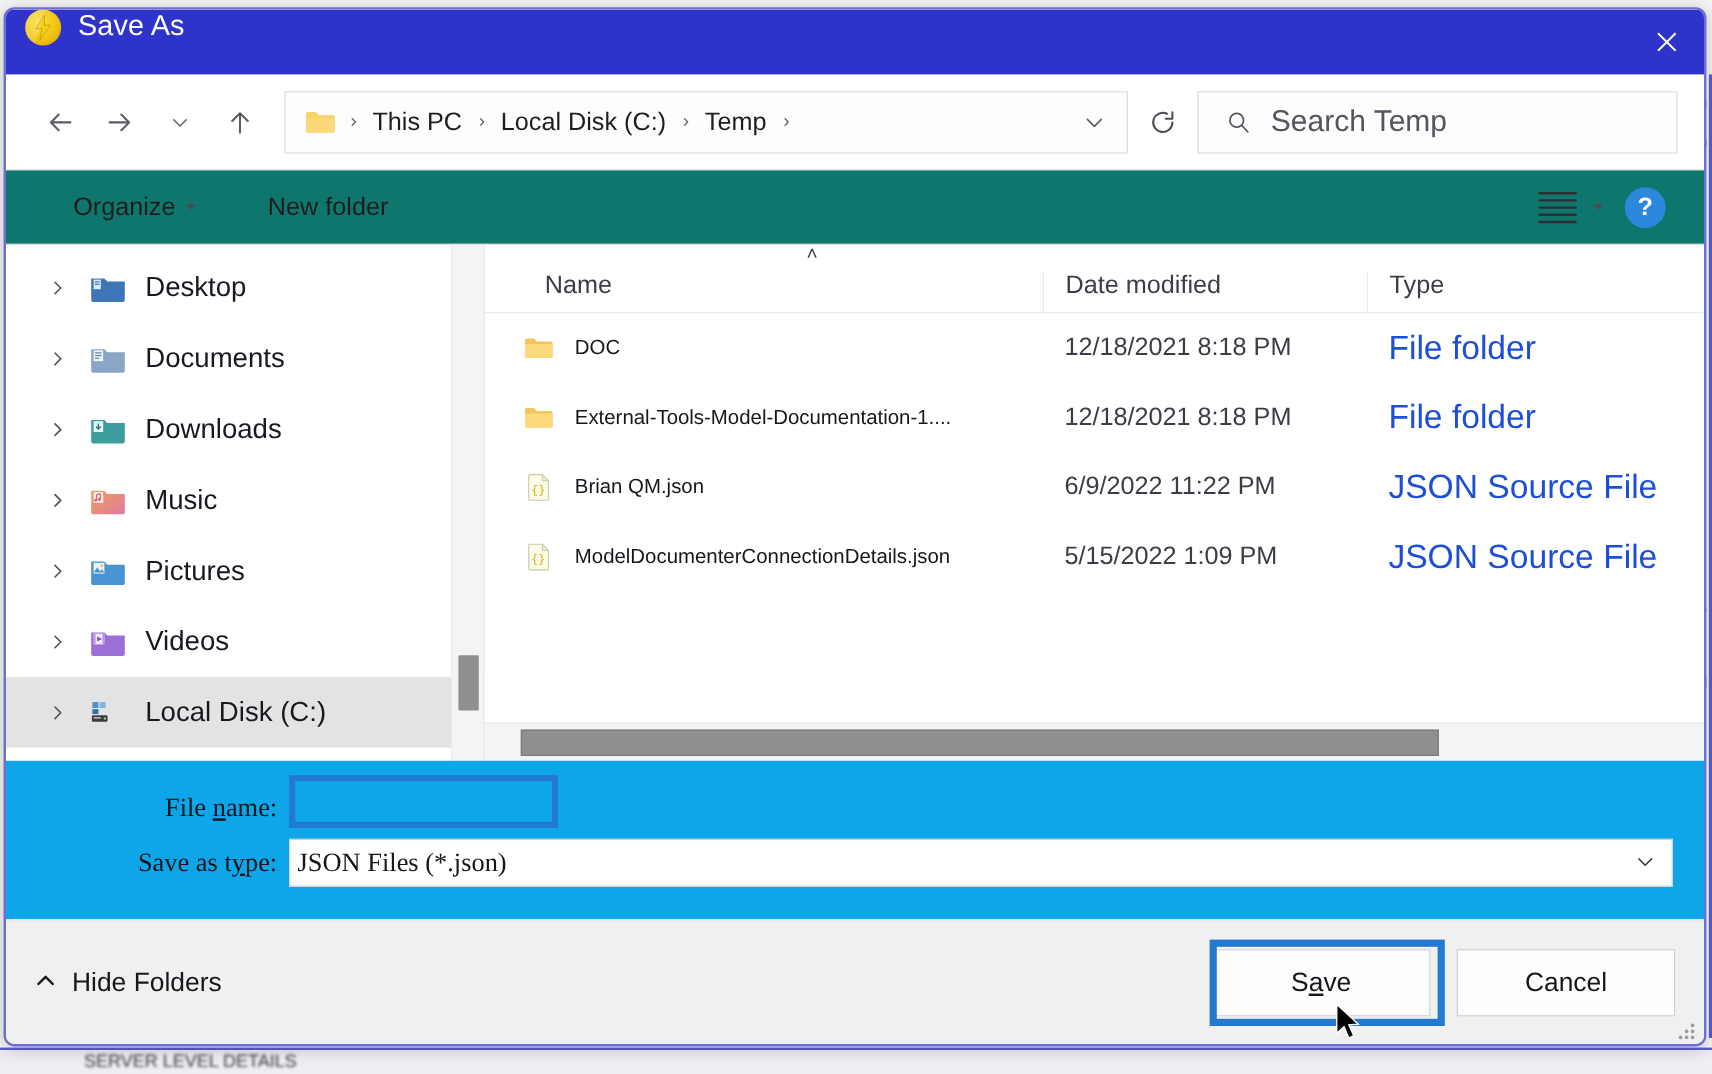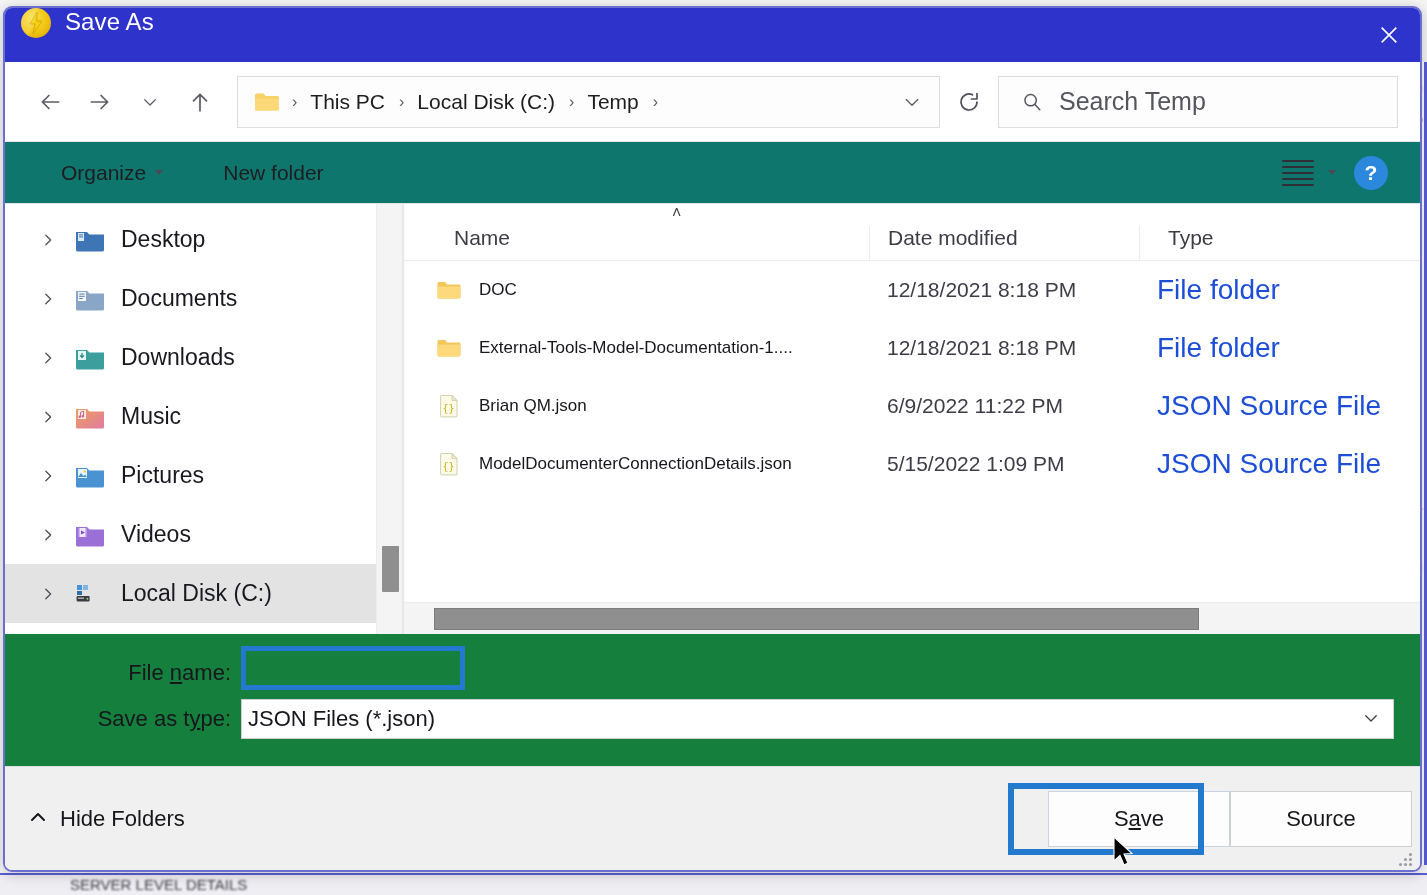--- a/index.html
+++ b/index.html
@@ -294,21 +294,21 @@
     left: 268px; top: 0px;
     color: #3d3d46; font-size: 16px;
   }
   .col {
     font-size: 21px; color: #3c3c46;
     padding-bottom: 10px;
     white-space: nowrap;
   }
   .col.name { width: 465px; padding-left: 50px; }
   .col.date { width: 270px; border-left: 1px solid #ececec; padding-left: 18px; }
-  .col.type { flex: 1; border-left: 1px solid #ececec; padding-left: 28px; }
+  .col.type { flex: 1; border-left: 1px solid #ececec; padding-left: 18px; }
 
   .rows { flex: 1; position: relative; overflow: hidden; }
   .frow {
     height: 58px;
     display: flex; align-items: center;
   }
   .fname {
     width: 465px; padding-left: 32px;
     display: flex; align-items: center; gap: 17px;
     min-width: 0;
@@ -332,24 +332,25 @@
   .hscroll .thumb {
     position: absolute;
     left: 30px; top: 5px;
     width: 765px; height: 22px;
     background: #8f8f8f;
     border: 1px solid #7c7c7c;
   }
 
   
   .formarea {
-    background: #15803d;
+    background: #0ea5e9;
     flex: 1;
     position: relative;
     padding-top: 18px;
+    font-family: Liberation Serif, serif;
   }
   .formrow {
     display: flex; align-items: center;
     height: 42px;
     margin-bottom: 4px;
   }
   .formlabel {
     width: 236px;
     text-align: right;
     padding-right: 10px;
@@ -396,21 +397,21 @@
     display: flex; align-items: center;
     flex: none;
     position: relative;
   }
   .hide-folders {
     display: flex; align-items: center; gap: 13px;
     margin-left: 24px;
     font-size: 22px; color: #16161c;
   }
   .hide-folders svg { width: 18px; height: 18px; color: #16161c; }
-  .btns { margin-left: auto; display: flex; align-items: flex-start; margin-right: 8px; }
+  .btns { margin-left: auto; display: flex; align-items: flex-start; gap: 22px; margin-right: 24px; }
   .dlgbtn {
     width: 182px; height: 56px;
     background: #fdfdfd;
     border: 1px solid #cfcfcf;
     font-size: 22px; color: #16161c;
     display: flex; align-items: center; justify-content: center;
     font-family: "Liberation Sans", sans-serif;
   }
   .dlgbtn.save { border: 1px solid #c6d4e2; }
   .dlgbtn u { text-decoration: underline; }
@@ -805,21 +806,21 @@
           </svg>
       </span>
       <span>Hide Folders</span>
     </div>
 
     <div class="btns">
       <div class="dlgbtn save">
         <span><span>S</span><u>a</u><span>ve</span></span>
       </div>
       <div class="dlgbtn cancel">
-        <span>Source</span>
+        <span>Cancel</span>
       </div>
     </div>
 
     <div id="annot-save"></div>
 
     <div class="resize-grip">
       <i style="left:10px;top:2px;"></i>
         <i style="left:5px;top:7px;"></i>
         <i style="left:10px;top:7px;"></i>
       <i style="left:0px;top:12px;"></i>

